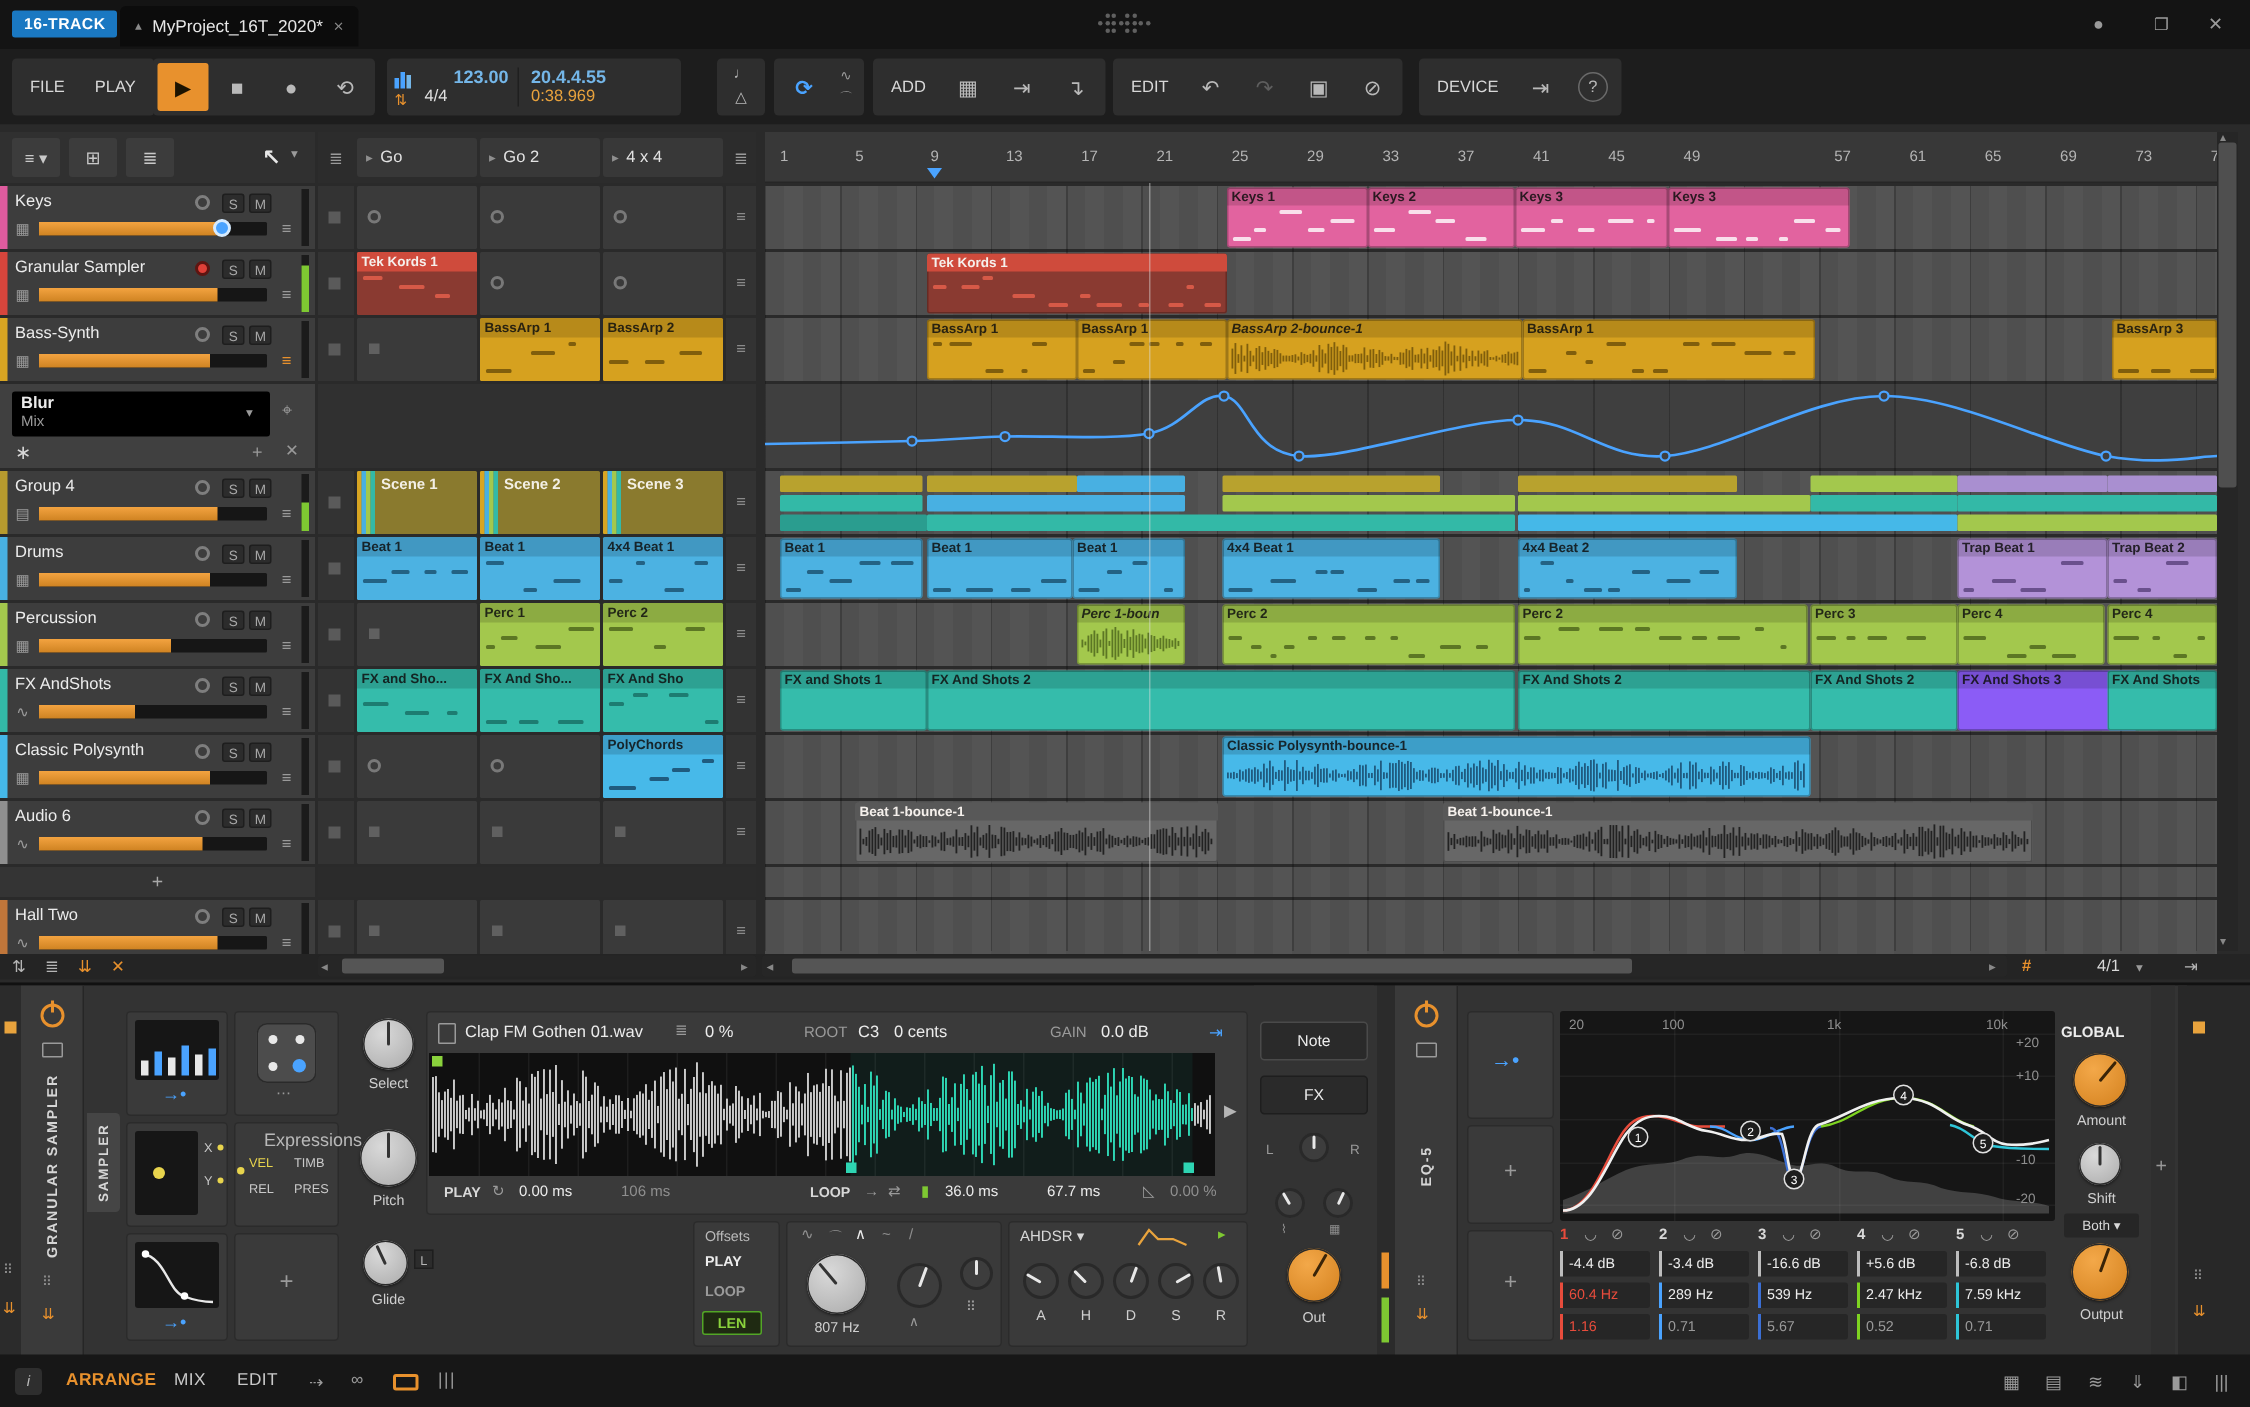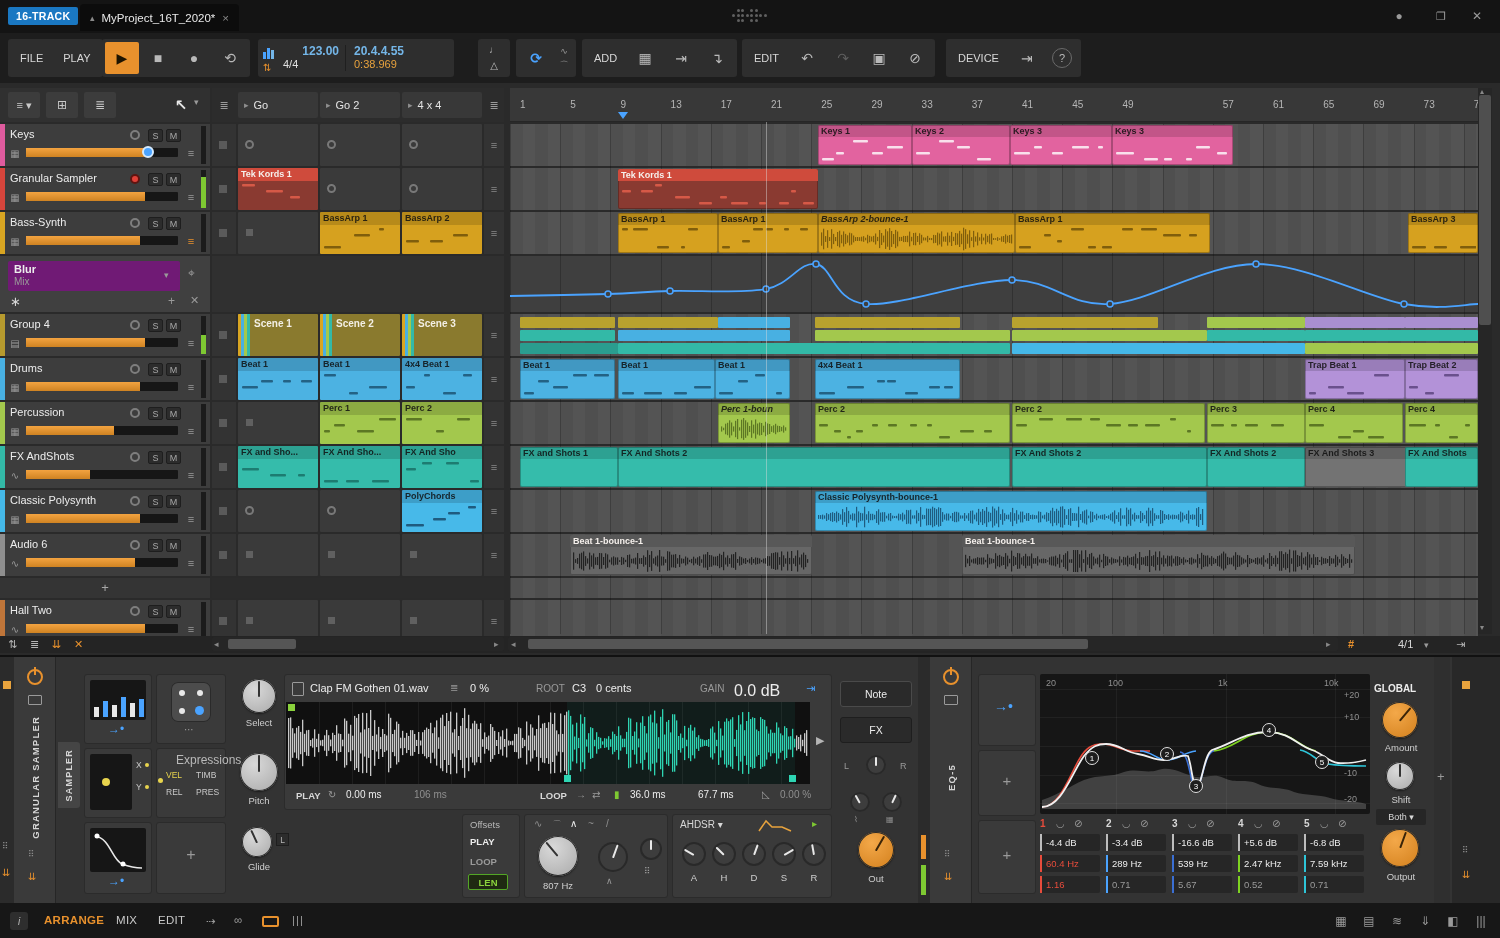--- a/index.html
+++ b/index.html
@@ -296,21 +296,21 @@
               <rect x="2" y="13" width="13" height="2.6" rx="1"></rect>
               <rect x="26" y="13" width="13" height="2.6" rx="1"></rect>
               <rect x="49" y="7" width="15" height="2.6" rx="1"></rect>
             </g>
           </svg></div>
       </div>
       <div style="position: absolute; left: 484px; top: 129px; width: 20px; height: 42px; background: rgb(51, 51, 51);"></div>
       <div class="ic" style="position: absolute; left: 487px; top: 143px; width: 14px; height: 14px; color: rgb(138, 138, 138); font-size: 11px;">≡</div>
       <div class="stripes" style="position: absolute; left: 510px; top: 129px; width: 968px; height: 42px; background-color: rgb(79, 79, 79);"></div>
       <div style="position: absolute; left: 0px; top: 173px; width: 210px; height: 56px; background: rgb(64, 64, 64);">
-        <div style="position: absolute; left: 8px; top: 5px; width: 172px; height: 30px; background: #701a75; border-radius: 2px;">
+        <div style="position: absolute; left: 8px; top: 5px; width: 172px; height: 30px; background: #000000; border-radius: 2px;">
           <div style="position: absolute; left: 6px; top: 2px; color: rgb(236, 236, 236); font-size: 11px; font-weight: bold;">Blur</div>
           <div style="position: absolute; left: 6px; top: 15px; color: rgb(154, 154, 154); font-size: 10px;">Mix</div>
           <div style="position: absolute; left: 156px; top: 9px; color: rgb(154, 154, 154); font-size: 9px;">▾</div>
         </div>
         <div style="position: absolute; left: 188px; top: 10px; color: rgb(154, 154, 154); font-size: 12px;">⌖</div>
         <div style="position: absolute; left: 10px; top: 38px; color: rgb(216, 216, 216); font-size: 13px;">∗</div>
         <div style="position: absolute; left: 168px; top: 38px; color: rgb(154, 154, 154); font-size: 12px;">+</div>
         <div style="position: absolute; left: 190px; top: 38px; color: rgb(154, 154, 154); font-size: 11px;">✕</div>
       </div>
       <div style="position: absolute; left: 212px; top: 173px; width: 292px; height: 56px; background: rgb(48, 48, 48);"></div>
@@ -874,20 +874,35 @@
               <rect x="2" y="19" width="16" height="2.6" rx="1"></rect>
               <rect x="30" y="13" width="17" height="2.6" rx="1"></rect>
               <rect x="60" y="7" width="8" height="2.6" rx="1"></rect>
               <rect x="70" y="7" width="9" height="2.6" rx="1"></rect>
               <rect x="88" y="19" width="13" height="2.6" rx="1"></rect>
               <rect x="112" y="13" width="11" height="2.6" rx="1"></rect>
               <rect x="127" y="13" width="9" height="2.6" rx="1"></rect>
             </g>
           </svg></div>
       </div>
+      <div class="clip" style="position: absolute; left: 1012px; top: 276px; width: 146px; height: 40px; background: rgb(76, 178, 226);">
+        <div class="cliphead" style="background: rgba(0, 0, 0, 0.14); color: rgba(15, 15, 15, 0.85);">4x4 Beat 2</div>
+        <div style="position: absolute; left: 2px; top: 14px; width: 142px; height: 24px;"><svg width="142" height="24">
+            <g fill="rgba(8,45,70,.6)">
+              <rect x="2" y="19" width="4" height="2.6" rx="1"></rect>
+              <rect x="13" y="1" width="9" height="2.6" rx="1"></rect>
+              <rect x="30" y="13" width="5" height="2.6" rx="1"></rect>
+              <rect x="42" y="19" width="12" height="2.6" rx="1"></rect>
+              <rect x="58" y="19" width="8" height="2.6" rx="1"></rect>
+              <rect x="74" y="7" width="12" height="2.6" rx="1"></rect>
+              <rect x="97" y="13" width="16" height="2.6" rx="1"></rect>
+              <rect x="119" y="7" width="13" height="2.6" rx="1"></rect>
+            </g>
+          </svg></div>
+      </div>
       <div class="clip" style="position: absolute; left: 1305px; top: 276px; width: 100px; height: 40px; background: rgb(179, 146, 216);">
         <div class="cliphead" style="background: rgba(0, 0, 0, 0.14); color: rgba(15, 15, 15, 0.85);">Trap Beat 1</div>
         <div style="position: absolute; left: 2px; top: 14px; width: 96px; height: 24px;"><svg width="96" height="24">
             <g fill="rgba(45,25,80,.55)">
               <rect x="2" y="19" width="7" height="2.6" rx="1"></rect>
               <rect x="21" y="13" width="16" height="2.6" rx="1"></rect>
               <rect x="40" y="19" width="17" height="2.6" rx="1"></rect>
               <rect x="67" y="1" width="15" height="2.6" rx="1"></rect>
             </g>
           </svg></div>
@@ -1020,21 +1035,21 @@
         <div style="position: absolute; left: 2px; top: 14px; width: 388px; height: 24px;"></div>
       </div>
       <div class="clip" style="position: absolute; left: 1012px; top: 364px; width: 195px; height: 40px; background: rgb(53, 188, 171);">
         <div class="cliphead" style="background: rgba(0, 0, 0, 0.14); color: rgba(15, 15, 15, 0.85);">FX And Shots 2</div>
         <div style="position: absolute; left: 2px; top: 14px; width: 191px; height: 24px;"></div>
       </div>
       <div class="clip" style="position: absolute; left: 1207px; top: 364px; width: 98px; height: 40px; background: rgb(53, 188, 171);">
         <div class="cliphead" style="background: rgba(0, 0, 0, 0.14); color: rgba(15, 15, 15, 0.85);">FX And Shots 2</div>
         <div style="position: absolute; left: 2px; top: 14px; width: 94px; height: 24px;"></div>
       </div>
-      <div class="clip" style="position: absolute; left: 1305px; top: 364px; width: 120px; height: 40px; background: #737373;">
+      <div class="clip" style="position: absolute; left: 1305px; top: 364px; width: 120px; height: 40px; background: #8b5cf6;">
         <div class="cliphead" style="background: rgba(0, 0, 0, 0.14); color: rgba(15, 15, 15, 0.85);">FX And Shots 3</div>
         <div style="position: absolute; left: 2px; top: 14px; width: 94px; height: 24px;"></div>
       </div>
       <div class="clip" style="position: absolute; left: 1405px; top: 364px; width: 73px; height: 40px; background: rgb(53, 188, 171);">
         <div class="cliphead" style="background: rgba(0, 0, 0, 0.14); color: rgba(15, 15, 15, 0.85);">FX And Shots</div>
         <div style="position: absolute; left: 2px; top: 14px; width: 69px; height: 24px;"></div>
       </div>
       <div class="clip" style="position: absolute; left: 815px; top: 408px; width: 392px; height: 40px; background: rgb(71, 185, 233);">
         <div class="cliphead" style="background: rgba(0, 0, 0, 0.14); color: rgba(15, 15, 15, 0.85);">Classic Polysynth-bounce-1</div>
         <div style="position: absolute; left: 2px; top: 14px; width: 388px; height: 24px;">
@@ -1684,21 +1699,21 @@
       <div class="klabel" style="position: absolute; left: 230px; top: 204px; width: 58px;">Glide</div>
       <div class="mod" style="position: absolute; left: 284px; top: 17px; width: 548px; height: 136px;">
         <div style="position: absolute; left: 8px; top: 8px; width: 12px; height: 14px; border: 1px solid rgb(154, 154, 154); border-radius: 1px;"></div>
         <div style="position: absolute; left: 26px; top: 8px; color: rgb(236, 236, 236); font-size: 11px;">Clap FM Gothen 01.wav</div>
         <div style="position: absolute; left: 166px; top: 8px; color: rgb(154, 154, 154); font-size: 10px;">≣</div>
         <div style="position: absolute; left: 186px; top: 8px; color: rgb(236, 236, 236); font-size: 11px;">0 %</div>
         <div style="position: absolute; left: 252px; top: 9px; color: rgb(154, 154, 154); font-size: 10px;">ROOT</div>
         <div style="position: absolute; left: 288px; top: 8px; color: rgb(236, 236, 236); font-size: 11px;">C3</div>
         <div style="position: absolute; left: 312px; top: 8px; color: rgb(236, 236, 236); font-size: 11px;">0 cents</div>
         <div style="position: absolute; left: 416px; top: 9px; color: rgb(154, 154, 154); font-size: 10px;">GAIN</div>
-        <div style="position: absolute; left: 450px; top: 8px; color: rgb(236, 236, 236); font-size: 16px;">0.0 dB</div>
+        <div style="position: absolute; left: 450px; top: 8px; color: rgb(236, 236, 236); font-size: 11px;">0.0 dB</div>
         <div style="position: absolute; left: 522px; top: 8px; color: rgb(74, 163, 255); font-size: 11px;">⇥</div>
         <div style="position: absolute; left: 2px; top: 28px; width: 524px; height: 82px; background: rgb(16, 16, 16);">
           <div style="position: absolute; left: 33px; top: 0px; width: 1px; height: 82px; background: rgba(255, 255, 255, 0.06);"></div>
           <div style="position: absolute; left: 66px; top: 0px; width: 1px; height: 82px; background: rgba(255, 255, 255, 0.06);"></div>
           <div style="position: absolute; left: 99px; top: 0px; width: 1px; height: 82px; background: rgba(255, 255, 255, 0.06);"></div>
           <div style="position: absolute; left: 132px; top: 0px; width: 1px; height: 82px; background: rgba(255, 255, 255, 0.06);"></div>
           <div style="position: absolute; left: 165px; top: 0px; width: 1px; height: 82px; background: rgba(255, 255, 255, 0.06);"></div>
           <div style="position: absolute; left: 198px; top: 0px; width: 1px; height: 82px; background: rgba(255, 255, 255, 0.06);"></div>
           <div style="position: absolute; left: 231px; top: 0px; width: 1px; height: 82px; background: rgba(255, 255, 255, 0.06);"></div>
           <div style="position: absolute; left: 264px; top: 0px; width: 1px; height: 82px; background: rgba(255, 255, 255, 0.06);"></div>

